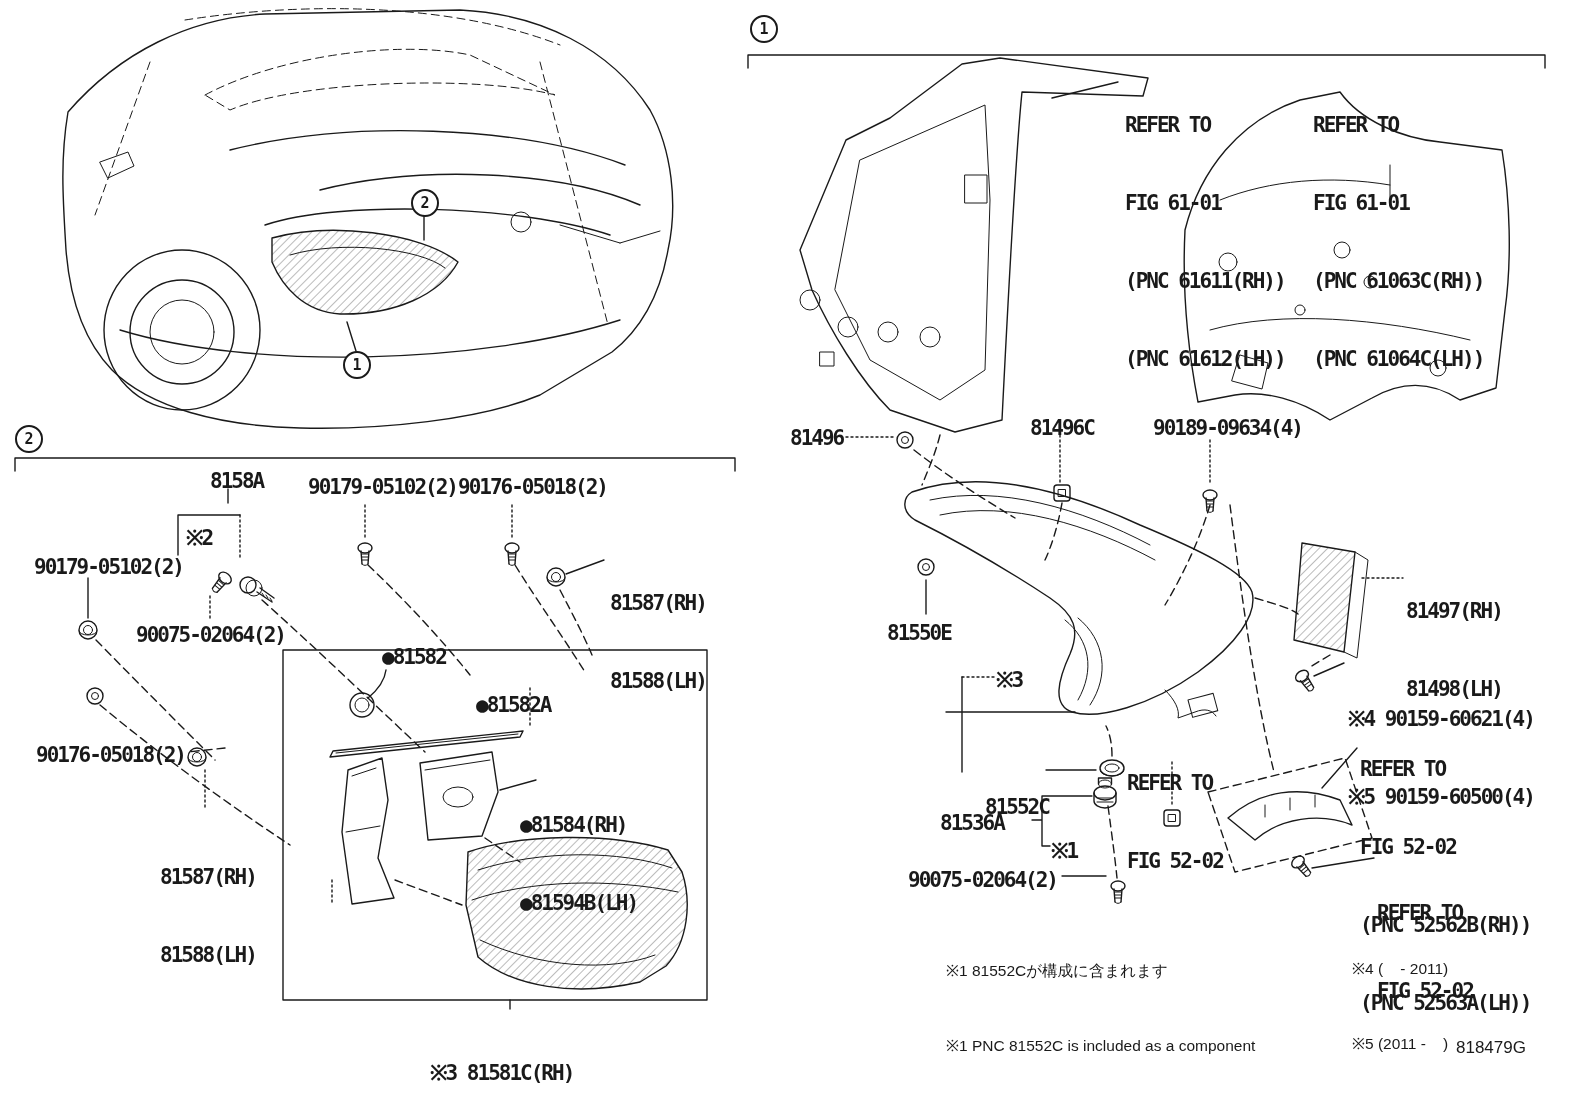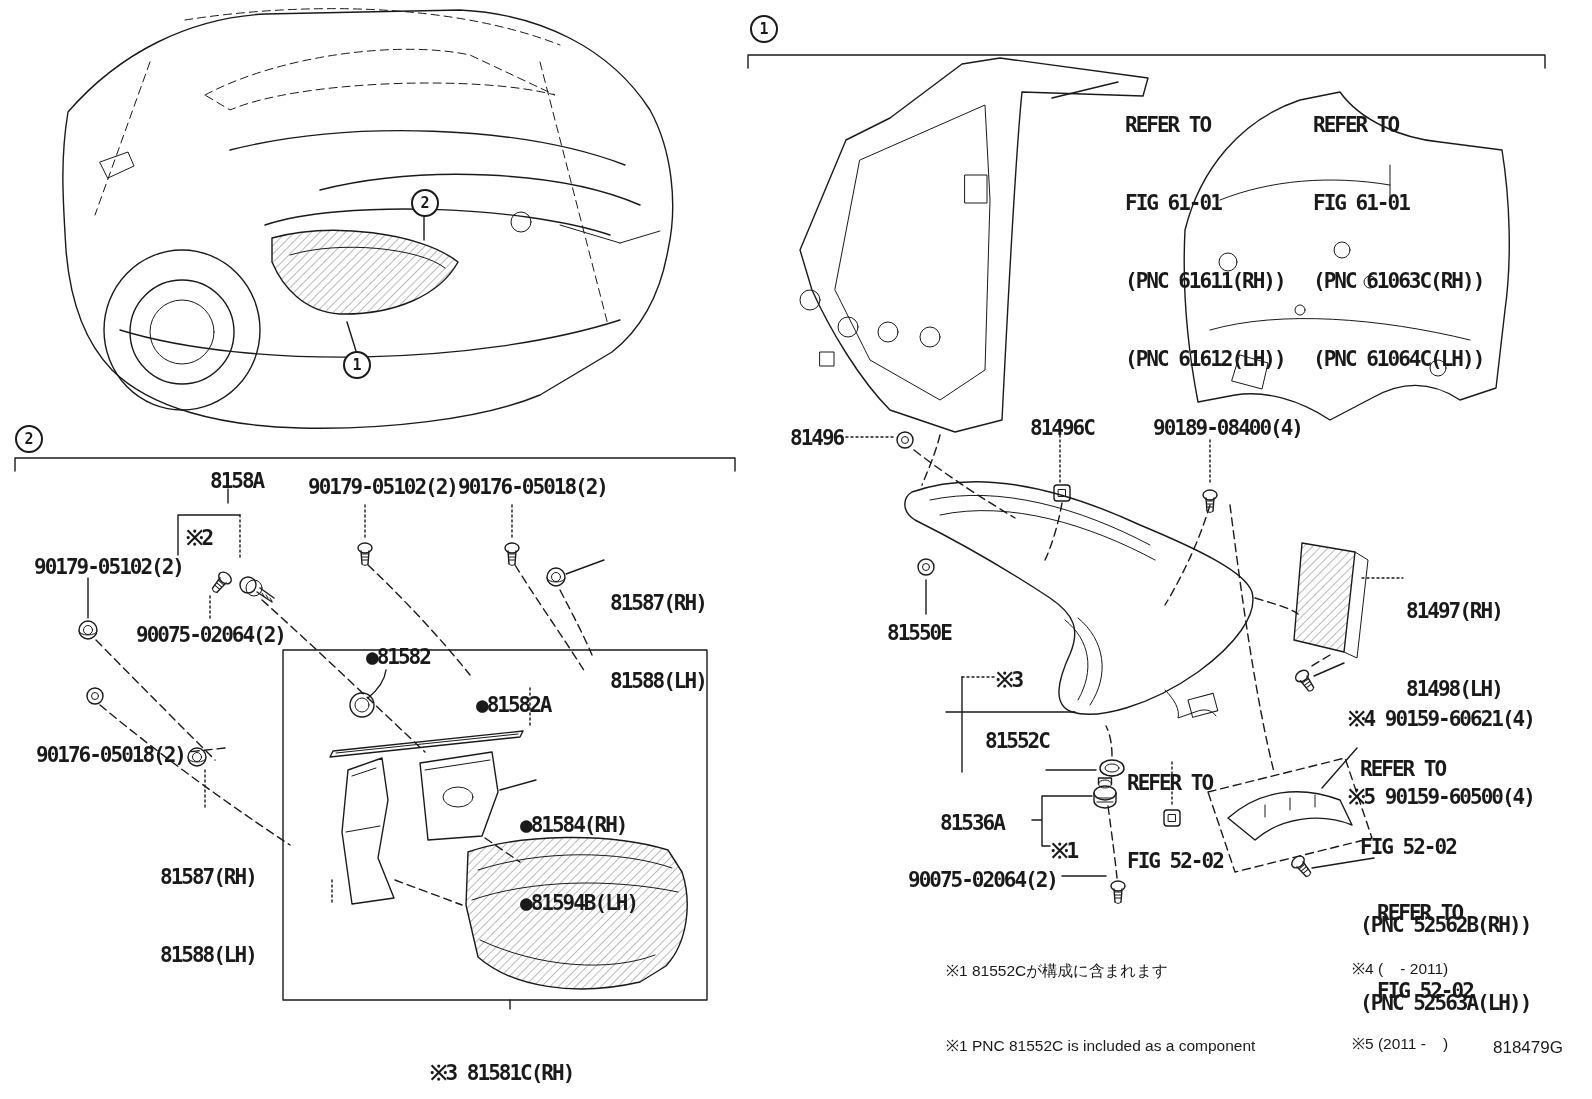--- a/index.html
+++ b/index.html
@@ -9,21 +9,21 @@
   .art{stroke:#1a1a1a;fill:none;stroke-width:1.4;stroke-linecap:round;stroke-linejoin:round;}
   .tn{stroke-width:1;}
   .dash{stroke-dasharray:8 5;}
   .dot{stroke-dasharray:2 3;}
   .lbl{position:absolute;font:700 21px/26px "DejaVu Sans Mono",monospace;
        letter-spacing:-2px;white-space:pre;}
   .note{position:absolute;font:15.5px/25px "Liberation Sans",sans-serif;white-space:pre;}
   .callout{position:absolute;width:24px;height:24px;border:2px solid #1a1a1a;border-radius:50%;
            display:flex;align-items:center;justify-content:center;
            font:700 15px "DejaVu Sans Mono",monospace;letter-spacing:0;background:#fff;}
-  .figcode{position:absolute;font:17px "Liberation Sans",sans-serif;margin-left:37px;}
+  .figcode{position:absolute;font:17px "Liberation Sans",sans-serif;}
 </style>
 </head>
 <body>
 
 <div id="stage">
 
 <svg width="1592" height="1099" viewBox="0 0 1592 1099">
   <defs>
     <pattern id="hx" width="6" height="6" patternUnits="userSpaceOnUse" patternTransform="rotate(45)">
       <line x1="0" y1="0" x2="0" y2="6" stroke="#555" stroke-width="0.8"></line>
@@ -215,21 +215,21 @@
 <div class="callout" style="left:343px;top:351px">1</div>
 <div class="callout" style="left:15px;top:425px">2</div>
 <div class="callout" style="left:750px;top:15px">1</div>
 
 <div class="lbl" style="left:210px;top:468px">8158A</div>
 <div class="lbl" style="left:186px;top:525px">※2</div>
 <div class="lbl" style="left:308px;top:474px">90179-05102(2)</div>
 <div class="lbl" style="left:458px;top:474px">90176-05018(2)</div>
 <div class="lbl" style="left:34px;top:554px">90179-05102(2)</div>
 <div class="lbl" style="left:136px;top:622px">90075-02064(2)</div>
-<div class="lbl" style="left:366px;top:644px">●81582</div>
+<div class="lbl" style="left:382px;top:644px">●81582</div>
 <div class="lbl" style="left:476px;top:692px">●81582A</div>
 <div class="lbl" style="left:610px;top:538px">
   <div>81587(RH)</div>
   <div>81588(LH)</div>
 </div>
 <div class="lbl" style="left:36px;top:742px">90176-05018(2)</div>
 <div class="lbl" style="left:160px;top:812px">
   <div>81587(RH)</div>
   <div>81588(LH)</div>
 </div>
@@ -249,36 +249,36 @@
   <div>(PNC 61612(LH))</div>
 </div>
 <div class="lbl" style="left:1313px;top:60px">
   <div>REFER TO</div>
   <div>FIG 61-01</div>
   <div>(PNC 61063C(RH))</div>
   <div>(PNC 61064C(LH))</div>
 </div>
 <div class="lbl" style="left:790px;top:425px">81496</div>
 <div class="lbl" style="left:1030px;top:415px">81496C</div>
-<div class="lbl" style="left:1153px;top:415px">90189-08400(4)</div>
+<div class="lbl" style="left:1153px;top:415px">90189-09634(4)</div>
 <div class="lbl" style="left:1406px;top:546px">
   <div>81497(RH)</div>
   <div>81498(LH)</div>
 </div>
 <div class="lbl" style="left:887px;top:620px">81550E</div>
 <div class="lbl" style="left:996px;top:667px">※3</div>
 <div class="lbl" style="left:1348px;top:654px">
   <div>※4 90159-60621(4)</div>
   <div>※5 90159-60500(4)</div>
 </div>
 <div class="lbl" style="left:1127px;top:718px">
   <div>REFER TO</div>
   <div>FIG 52-02</div>
 </div>
-<div class="lbl" style="left:985px;top:728px">81552C</div>
+<div class="lbl" style="left:985px;top:794px">81552C</div>
 <div class="lbl" style="left:1360px;top:704px">
   <div>REFER TO</div>
   <div>FIG 52-02</div>
   <div>(PNC 52562B(RH))</div>
   <div>(PNC 52563A(LH))</div>
 </div>
 <div class="lbl" style="left:940px;top:810px">81536A</div>
 <div class="lbl" style="left:1051px;top:838px">※1</div>
 <div class="lbl" style="left:908px;top:867px">90075-02064(2)</div>
 <div class="lbl" style="left:1377px;top:848px">

